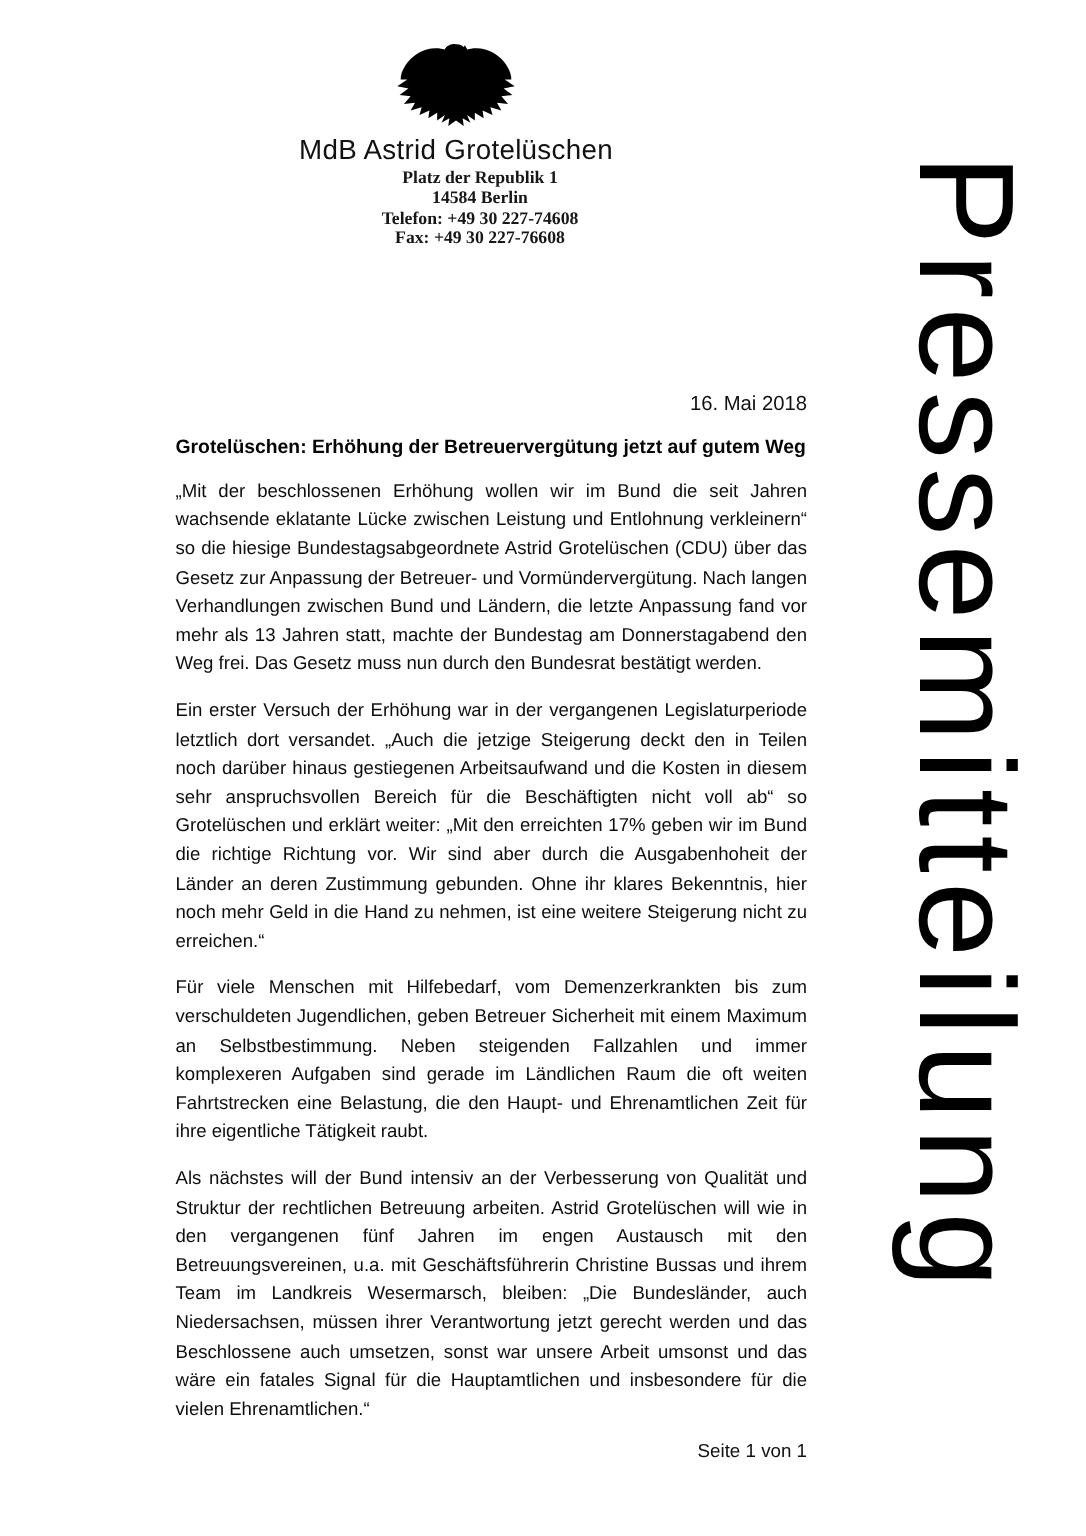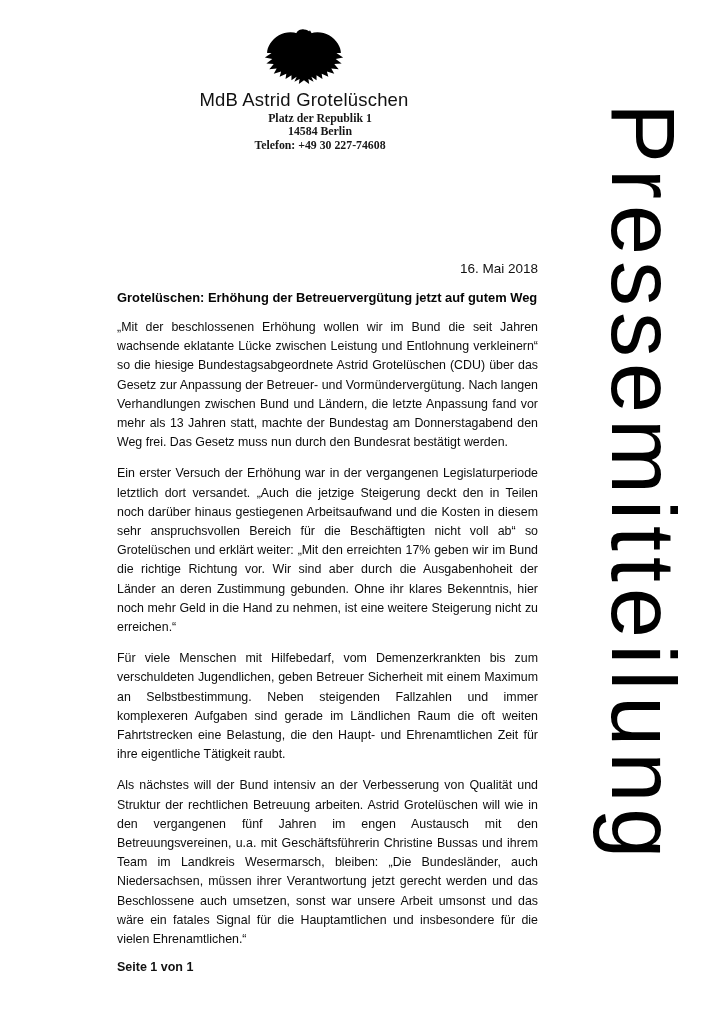--- a/index.html
+++ b/index.html
@@ -48,21 +48,21 @@
   .headline{
     font-size:12.9px;font-weight:700;line-height:16px;
     margin:0 0 11px 0;white-space:nowrap;color:#050505;
   }
   .para{
     font-size:12.4px;line-height:19.2px;
     text-align:justify;text-justify:inter-word;
     margin:12px 0 11px 0;color:#0d0d0d;
   }
   .page-footer{
-    text-align:left;font-size:12.5px;font-weight:700;
+    text-align:right;font-size:12.5px;font-weight:400;
     margin-top:10px;color:#111;
   }
 </style>
 </head>
 <body>
 
 <div class="page">
 
   <header class="letterhead">
     <div class="eagle">
@@ -77,20 +77,21 @@
         <use href="#halfwing"></use>
         <use href="#halfwing" transform="translate(120,0) scale(-1,1)"></use>
         <path fill="#000" d="M60,6 C54,5 49,9 49,15 L37,18 L49,21 C50,26 54,29 60,29 C66,29 70,26 71,21 C72,13 68,6 60,6 Z"></path>
         <path fill="#000" d="M48,14 L52,8 L55,12 Z M72,14 L68,7 L65,12 Z"></path>
       </svg>
     </div>
     <div class="sender-name">MdB Astrid Grotelüschen</div>
     <div class="contact-line">Platz der Republik 1</div>
     <div class="contact-line">14584 Berlin</div>
     <div class="contact-line">Telefon: +49 30 227-74608</div>
+    <div class="contact-line">Fax: +49 30 227-76608</div>
   </header>
 
   <div class="vertical-title">Pressemitteilung</div>
 
   <main class="body-col">
     <div class="date-line">16. Mai 2018</div>
     <h1 class="headline">Grotelüschen: Erhöhung der Betreuervergütung jetzt auf gutem Weg</h1>
     <p class="para">„Mit der beschlossenen Erhöhung wollen wir im Bund die seit Jahren wachsende eklatante Lücke zwischen Leistung und Entlohnung verkleinern“ so die hiesige Bundestagsabgeordnete Astrid Grotelüschen (CDU) über das Gesetz zur Anpassung der Betreuer- und Vormündervergütung. Nach langen Verhandlungen zwischen Bund und Ländern, die letzte Anpassung fand vor mehr als 13 Jahren statt,  machte der Bundestag am Donnerstagabend den Weg frei. Das Gesetz muss nun durch den Bundesrat bestätigt werden.</p>
     <p class="para">Ein erster Versuch der Erhöhung war in der vergangenen Legislaturperiode letztlich dort versandet. „Auch die jetzige Steigerung deckt den in Teilen noch darüber hinaus gestiegenen Arbeitsaufwand und die Kosten in diesem sehr anspruchsvollen Bereich für die Beschäftigten nicht voll ab“ so Grotelüschen und erklärt weiter: „Mit den erreichten 17% geben wir im Bund die richtige Richtung vor. Wir sind aber durch die Ausgabenhoheit der Länder an deren Zustimmung gebunden. Ohne ihr klares Bekenntnis, hier noch mehr Geld in die Hand zu nehmen, ist eine weitere Steigerung nicht zu erreichen.“</p>
     <p class="para">Für viele Menschen mit Hilfebedarf, vom Demenzerkrankten bis zum verschuldeten Jugendlichen, geben Betreuer Sicherheit mit einem Maximum an Selbstbestimmung. Neben steigenden Fallzahlen und immer komplexeren Aufgaben sind gerade im Ländlichen Raum die oft weiten Fahrtstrecken eine Belastung, die den Haupt- und Ehrenamtlichen Zeit für ihre eigentliche Tätigkeit raubt.</p>

